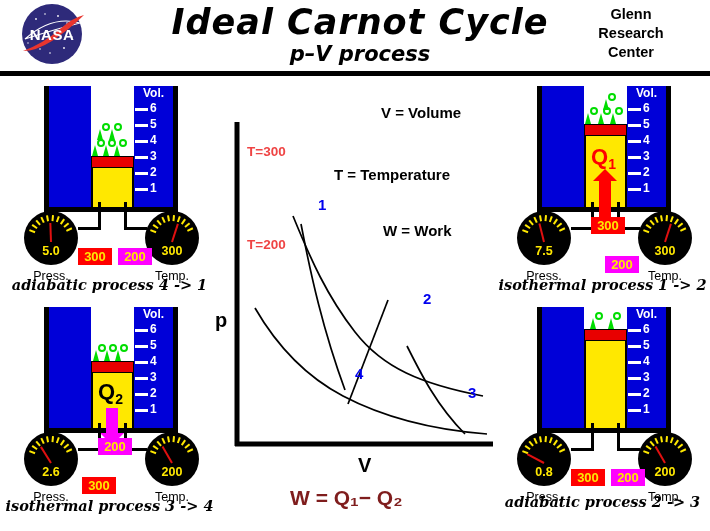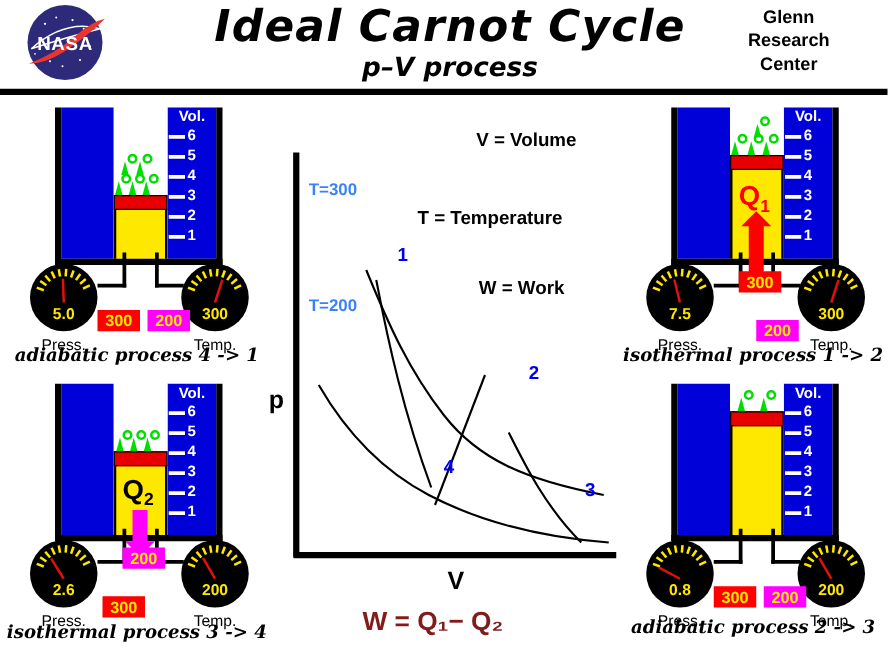--- a/index.html
+++ b/index.html
@@ -98,21 +98,21 @@
   .process-caption{position:absolute;left:0;width:215px;text-align:center;
                    font-family:"DejaVu Serif",serif;font-weight:bold;font-style:italic;
                    font-size:14.5px;color:#000;}
 
   
   #chart{position:absolute;left:215px;top:84px;width:280px;height:447px;}
   #chart svg{position:absolute;left:0;top:0;}
   .legend-line{position:absolute;font-family:"Liberation Sans",sans-serif;font-weight:bold;
                font-size:15px;color:#000;white-space:nowrap;}
   .iso-label{position:absolute;font-family:"Liberation Sans",sans-serif;font-weight:bold;
-             font-size:13.5px;color:#3b82f6;}
+             font-size:13.5px;color:#ef4444;}
   .pt-label{position:absolute;font-family:"Liberation Sans",sans-serif;font-weight:bold;
             font-size:15px;color:#0000ee;}
   .axis-label{position:absolute;font-family:"Liberation Sans",sans-serif;font-weight:bold;
               font-size:20px;color:#000;}
   #work-eq{position:absolute;font-family:"Liberation Sans",sans-serif;font-weight:bold;
            font-size:21px;color:#7f1d1d;white-space:nowrap;}
 </style>
 </head>
 <body>
 

